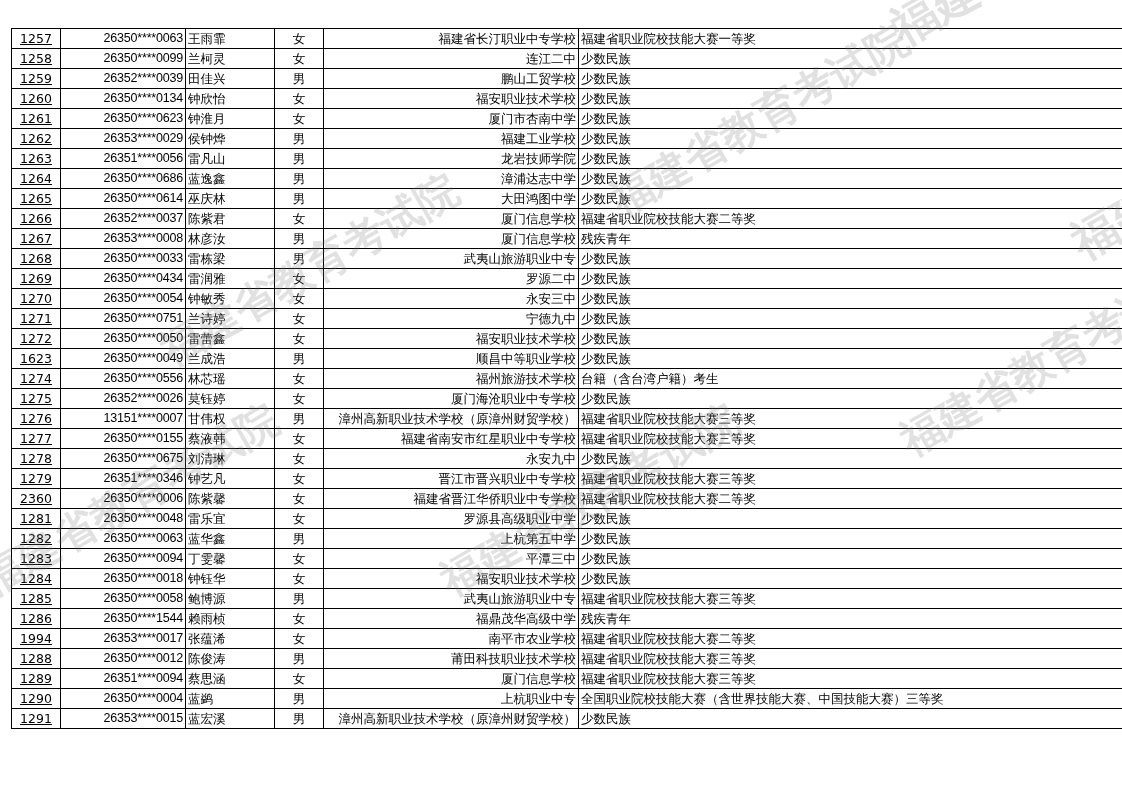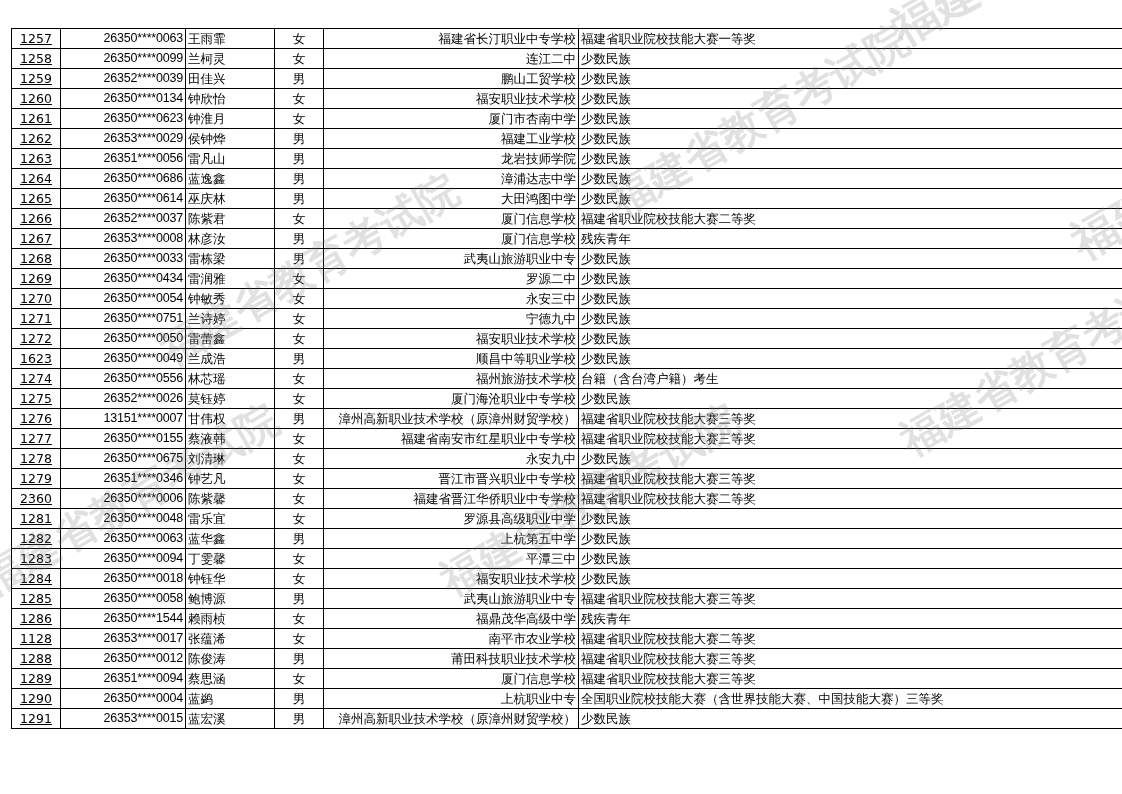--- a/index.html
+++ b/index.html
@@ -314,21 +314,21 @@
         </tr>
         <tr>
           <td class="c-idx">1286</td>
           <td class="c-num">26350****1544</td>
           <td class="c-name">赖雨桢</td>
           <td class="c-sex">女</td>
           <td class="c-school">福鼎茂华高级中学</td>
           <td class="c-note">残疾青年</td>
         </tr>
         <tr>
-          <td class="c-idx">1128</td>
+          <td class="c-idx">1994</td>
           <td class="c-num">26353****0017</td>
           <td class="c-name">张蕴浠</td>
           <td class="c-sex">女</td>
           <td class="c-school">南平市农业学校</td>
           <td class="c-note">福建省职业院校技能大赛二等奖</td>
         </tr>
         <tr>
           <td class="c-idx">1288</td>
           <td class="c-num">26350****0012</td>
           <td class="c-name">陈俊涛</td>

